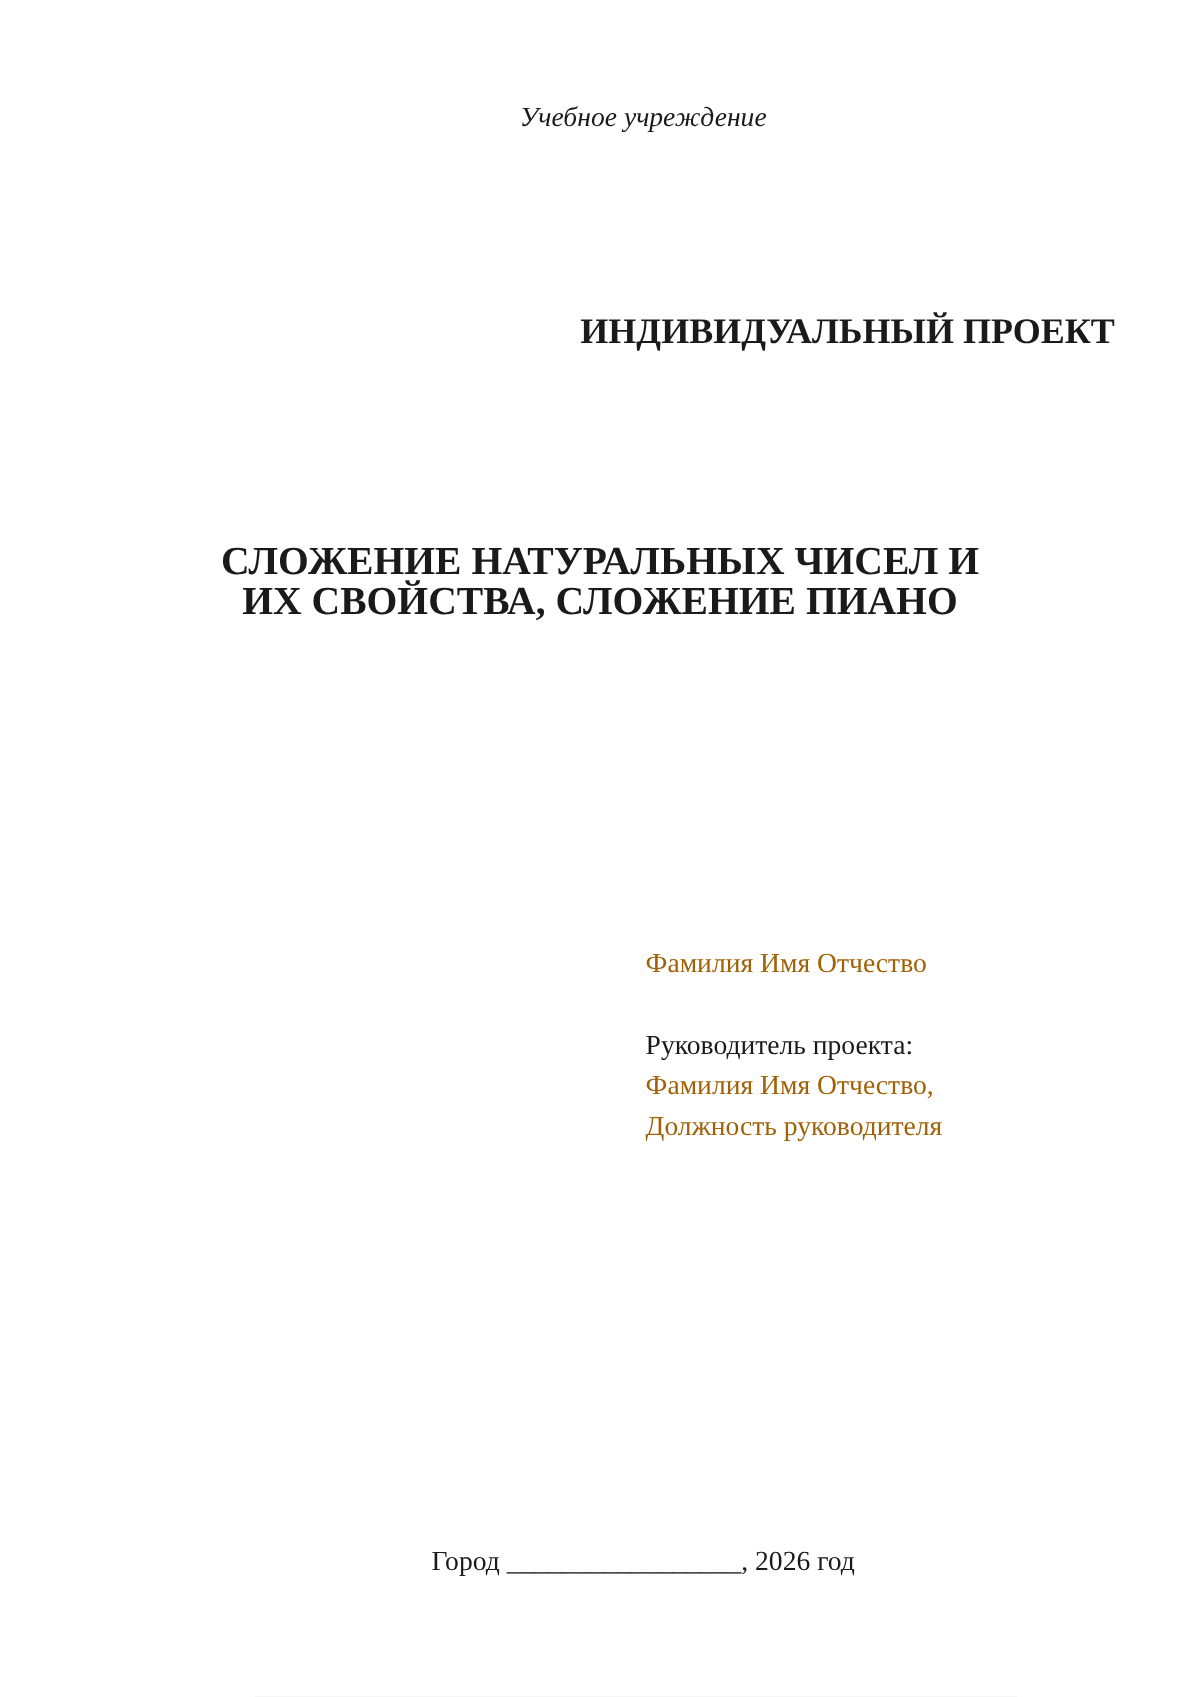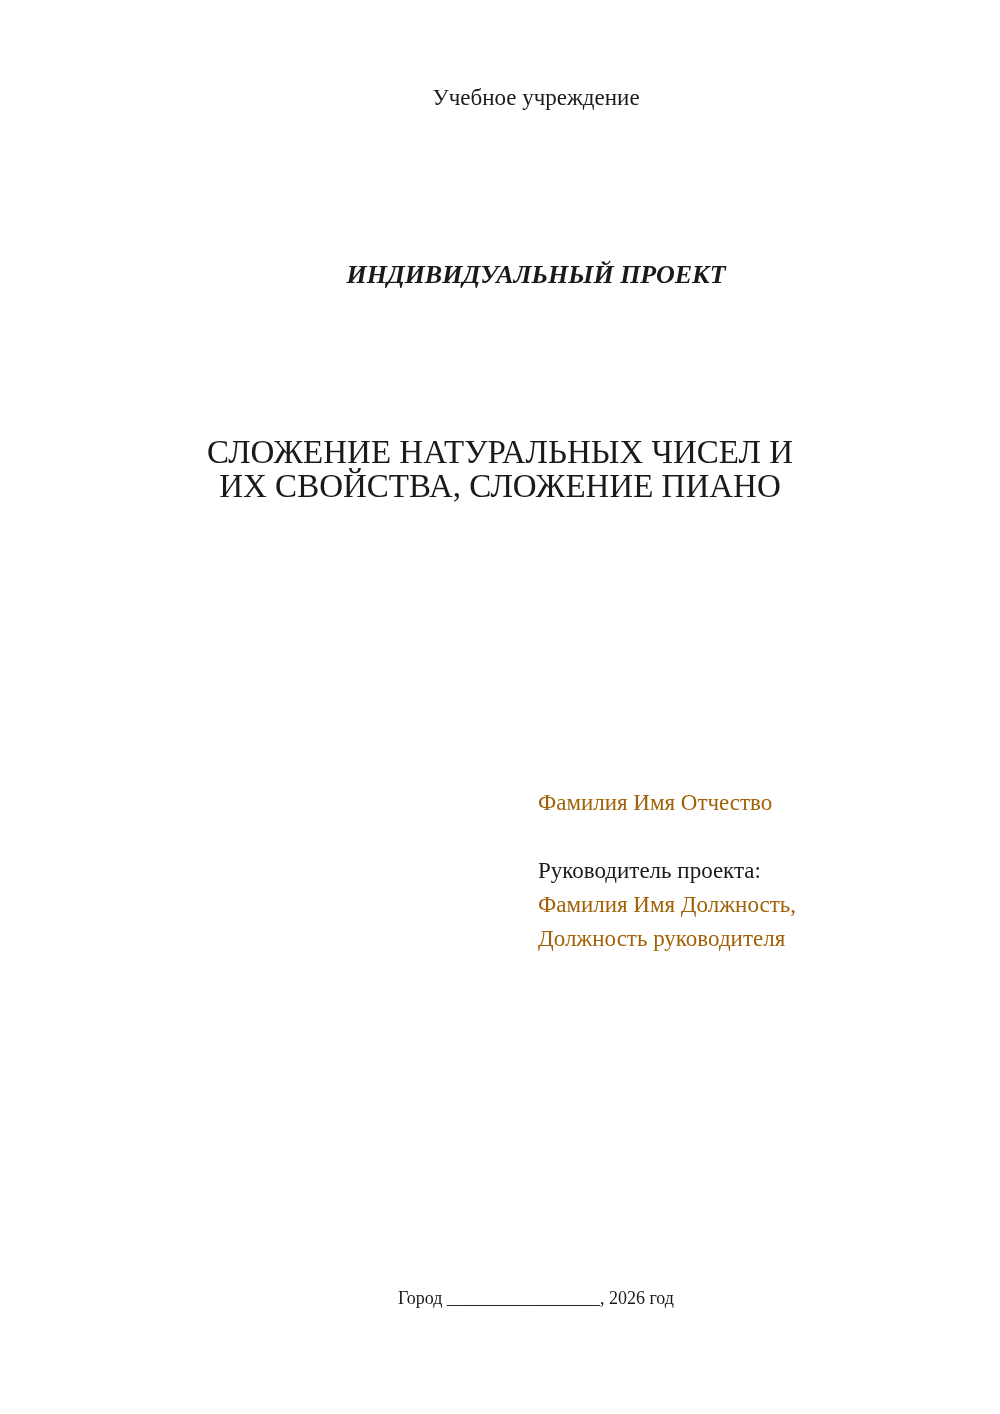--- a/index.html
+++ b/index.html
@@ -18,41 +18,41 @@
     overflow: hidden;
   }
   
   .org-name {
     position: absolute;
     top: 85px;
     left: 143px;
     width: 786px;
     text-align: center;
     font-size: 23px;
+    font-style: italic;
   }
   .doc-type {
     position: absolute;
     top: 260px;
     left: 143px;
     width: 786px;
-    text-align: center;
-    font-size: 26px;
+    text-align: right;
+    font-size: 30px;
     font-weight: bold;
-    font-style: italic;
   }
   .project-title {
     position: absolute;
     top: 435px;
     left: 107px;
     width: 786px;
     text-align: center;
     font-size: 33px;
-    font-weight: normal;
+    font-weight: bold;
     line-height: 34px;
-    margin: 0 auto;
+    margin: 16px auto;
   }
   .credits {
     position: absolute;
     top: 786px;
     left: 538px;
     font-size: 23px;
     line-height: 34px;
   }
   .credits p {
     margin: 0;
@@ -62,21 +62,21 @@
   }
   .muted {
     color: #a16207;
   }
   .footer-line {
     position: absolute;
     top: 1288px;
     left: 143px;
     width: 786px;
     text-align: center;
-    font-size: 18px;
+    font-size: 23px;
     white-space: pre-wrap;
   }
 </style>
 </head>
 <body>
 
 <div class="page">
 
   <div class="org-name">Учебное учреждение</div>
 
@@ -84,19 +84,19 @@
 
   <div class="project-title">
     <div>СЛОЖЕНИЕ НАТУРАЛЬНЫХ ЧИСЕЛ И</div>
     <div>ИХ СВОЙСТВА, СЛОЖЕНИЕ ПИАНО</div>
   </div>
 
   <div class="credits">
     <p class="muted">Фамилия Имя Отчество</p>
     <div class="spacer"></div>
     <p>Руководитель проекта:</p>
-    <p class="muted">Фамилия Имя Должность,</p>
+    <p class="muted">Фамилия Имя Отчество,</p>
     <p class="muted">Должность руководителя</p>
   </div>
 
   <div class="footer-line"><span>Город </span><span>_________________</span><span>, 2026 год</span></div>
 
 </div>
 
 </body></html>

